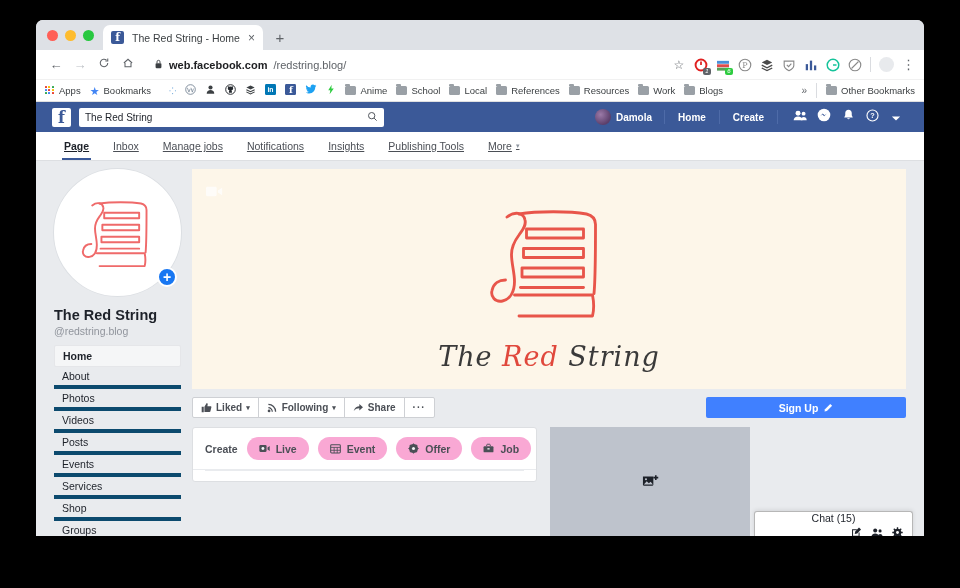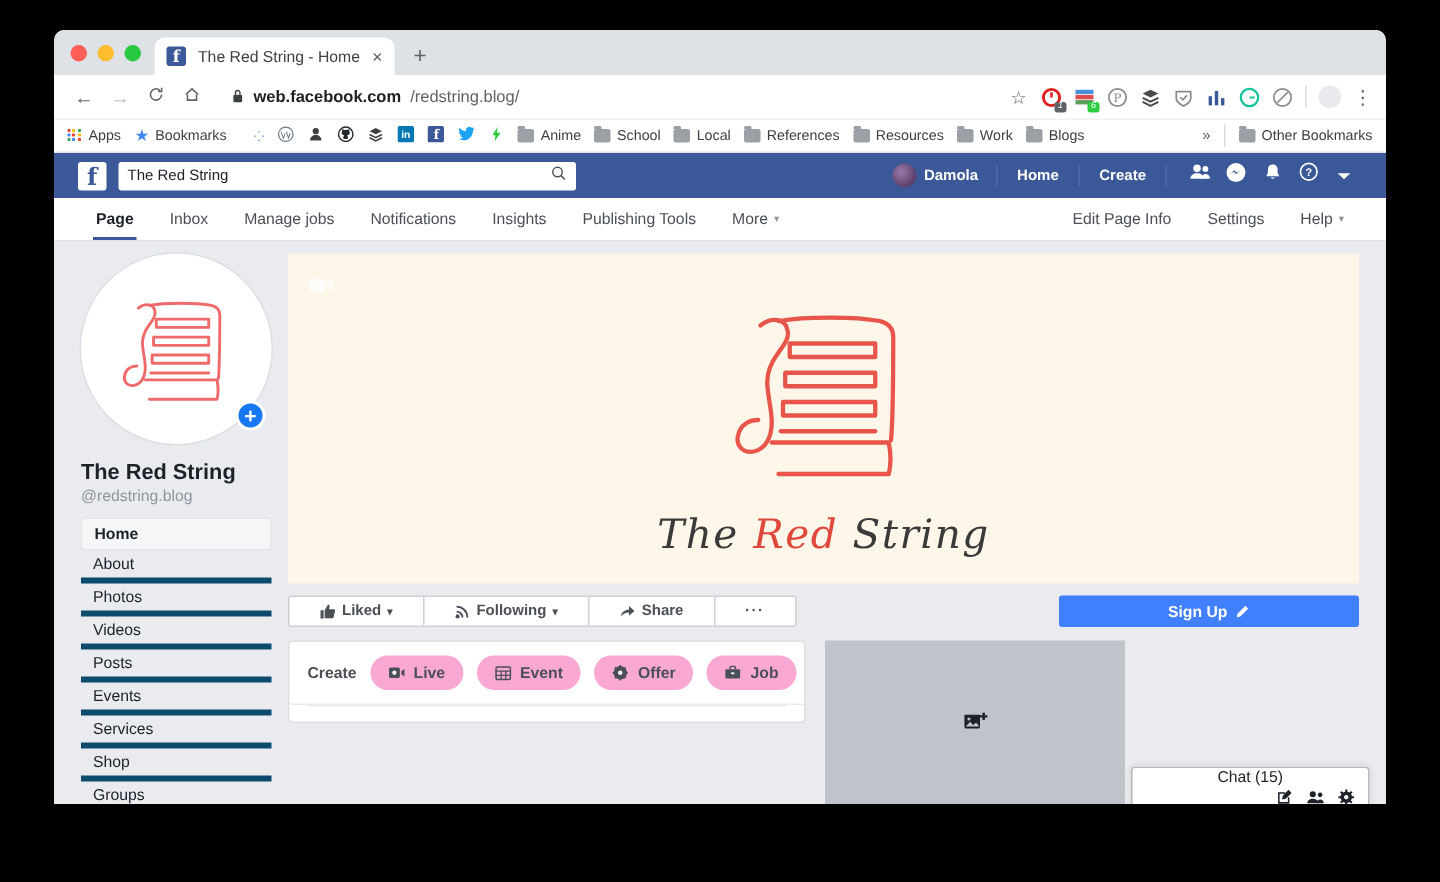--- a/index.html
+++ b/index.html
@@ -137,21 +137,21 @@
   .fb-icons { display: flex; align-items: center; gap: 0; padding-left: 6px; }
   .fb-ic { width: 24px; text-align: center; color: #fff; }
 
   .fb-nav {
     height: 29px; background: #fff; border-bottom: 1px solid #dddfe2;
     display: flex; align-items: stretch; padding: 0 16px;
     font-size: 10.5px; color: #4b4f56;
   }
   .fb-tab {
     display: flex; align-items: center; padding: 0 12px;
-    position: relative; white-space: nowrap;
+    position: relative; white-space: nowrap; text-decoration: underline;
   }
   .fb-tab.active { color: #1d2129; font-weight: bold; }
   .fb-tab.active::after {
     content: ""; position: absolute; left: 10px; right: 10px; bottom: 0;
     height: 2.5px; background: #3b5998;
   }
   .fb-nav .right { margin-left: auto; display: flex; }
   .mini-caret { font-size: 7px; margin-left: 4px; color: #8d949e; }
 
   
@@ -208,21 +208,21 @@
 
   .action-row {
     margin-top: 8px; display: flex; align-items: center; gap: 8px;
   }
   .btn-group {
     display: flex; background: #fff; border: 1px solid #ced0d4;
     border-radius: 2px; height: 21px; overflow: hidden;
   }
   .btn-seg {
     display: flex; align-items: center; gap: 4px;
-    padding: 0 20px; font-size: 10px; font-weight: bold; color: #4b4f56;
+    padding: 0 8px; font-size: 10px; font-weight: bold; color: #4b4f56;
     border-right: 1px solid #ced0d4; white-space: nowrap;
   }
   .btn-seg:last-child { border-right: none; }
   .signup-btn {
     margin-left: auto; width: 200px; height: 21px;
     background: #4080ff; color: #fff; border-radius: 2px;
     font-size: 10.5px; font-weight: bold;
     display: flex; align-items: center; justify-content: center; gap: 5px;
   }
 
@@ -573,32 +573,20 @@
         <div class="fb-tab">
             <span>Insights</span>
           </div>
         <div class="fb-tab">
             <span>Publishing Tools</span>
           </div>
         <div class="fb-tab">
             <span>More</span>
             <span class="mini-caret">▾</span>
           </div>
-        <div class="right">
-          <div class="fb-tab">
-              <span>Edit Page Info</span>
-            </div>
-          <div class="fb-tab">
-              <span>Settings</span>
-            </div>
-          <div class="fb-tab">
-              <span>Help</span>
-              <span class="mini-caret">▾</span>
-            </div>
-        </div>
       </div>
 
       <div class="fb-body">
 
         <div class="col-left">
           <div class="profile-pic">
             <div class="inner">
               <svg width="92" height="92" viewBox="0 0 100 100">
                 <g fill="none" stroke="#ef6a6a" stroke-width="2.1" stroke-linecap="round" stroke-linejoin="round">
                   <path d="M22 20c5-4 11-3 12 2 1 4-2 7-4 10-3 4-5 8-5 13 0 6 2 12 2 18 0 7-3 12-8 13-5 1-8-3-7-7 1-5 5-7 9-7"></path>

